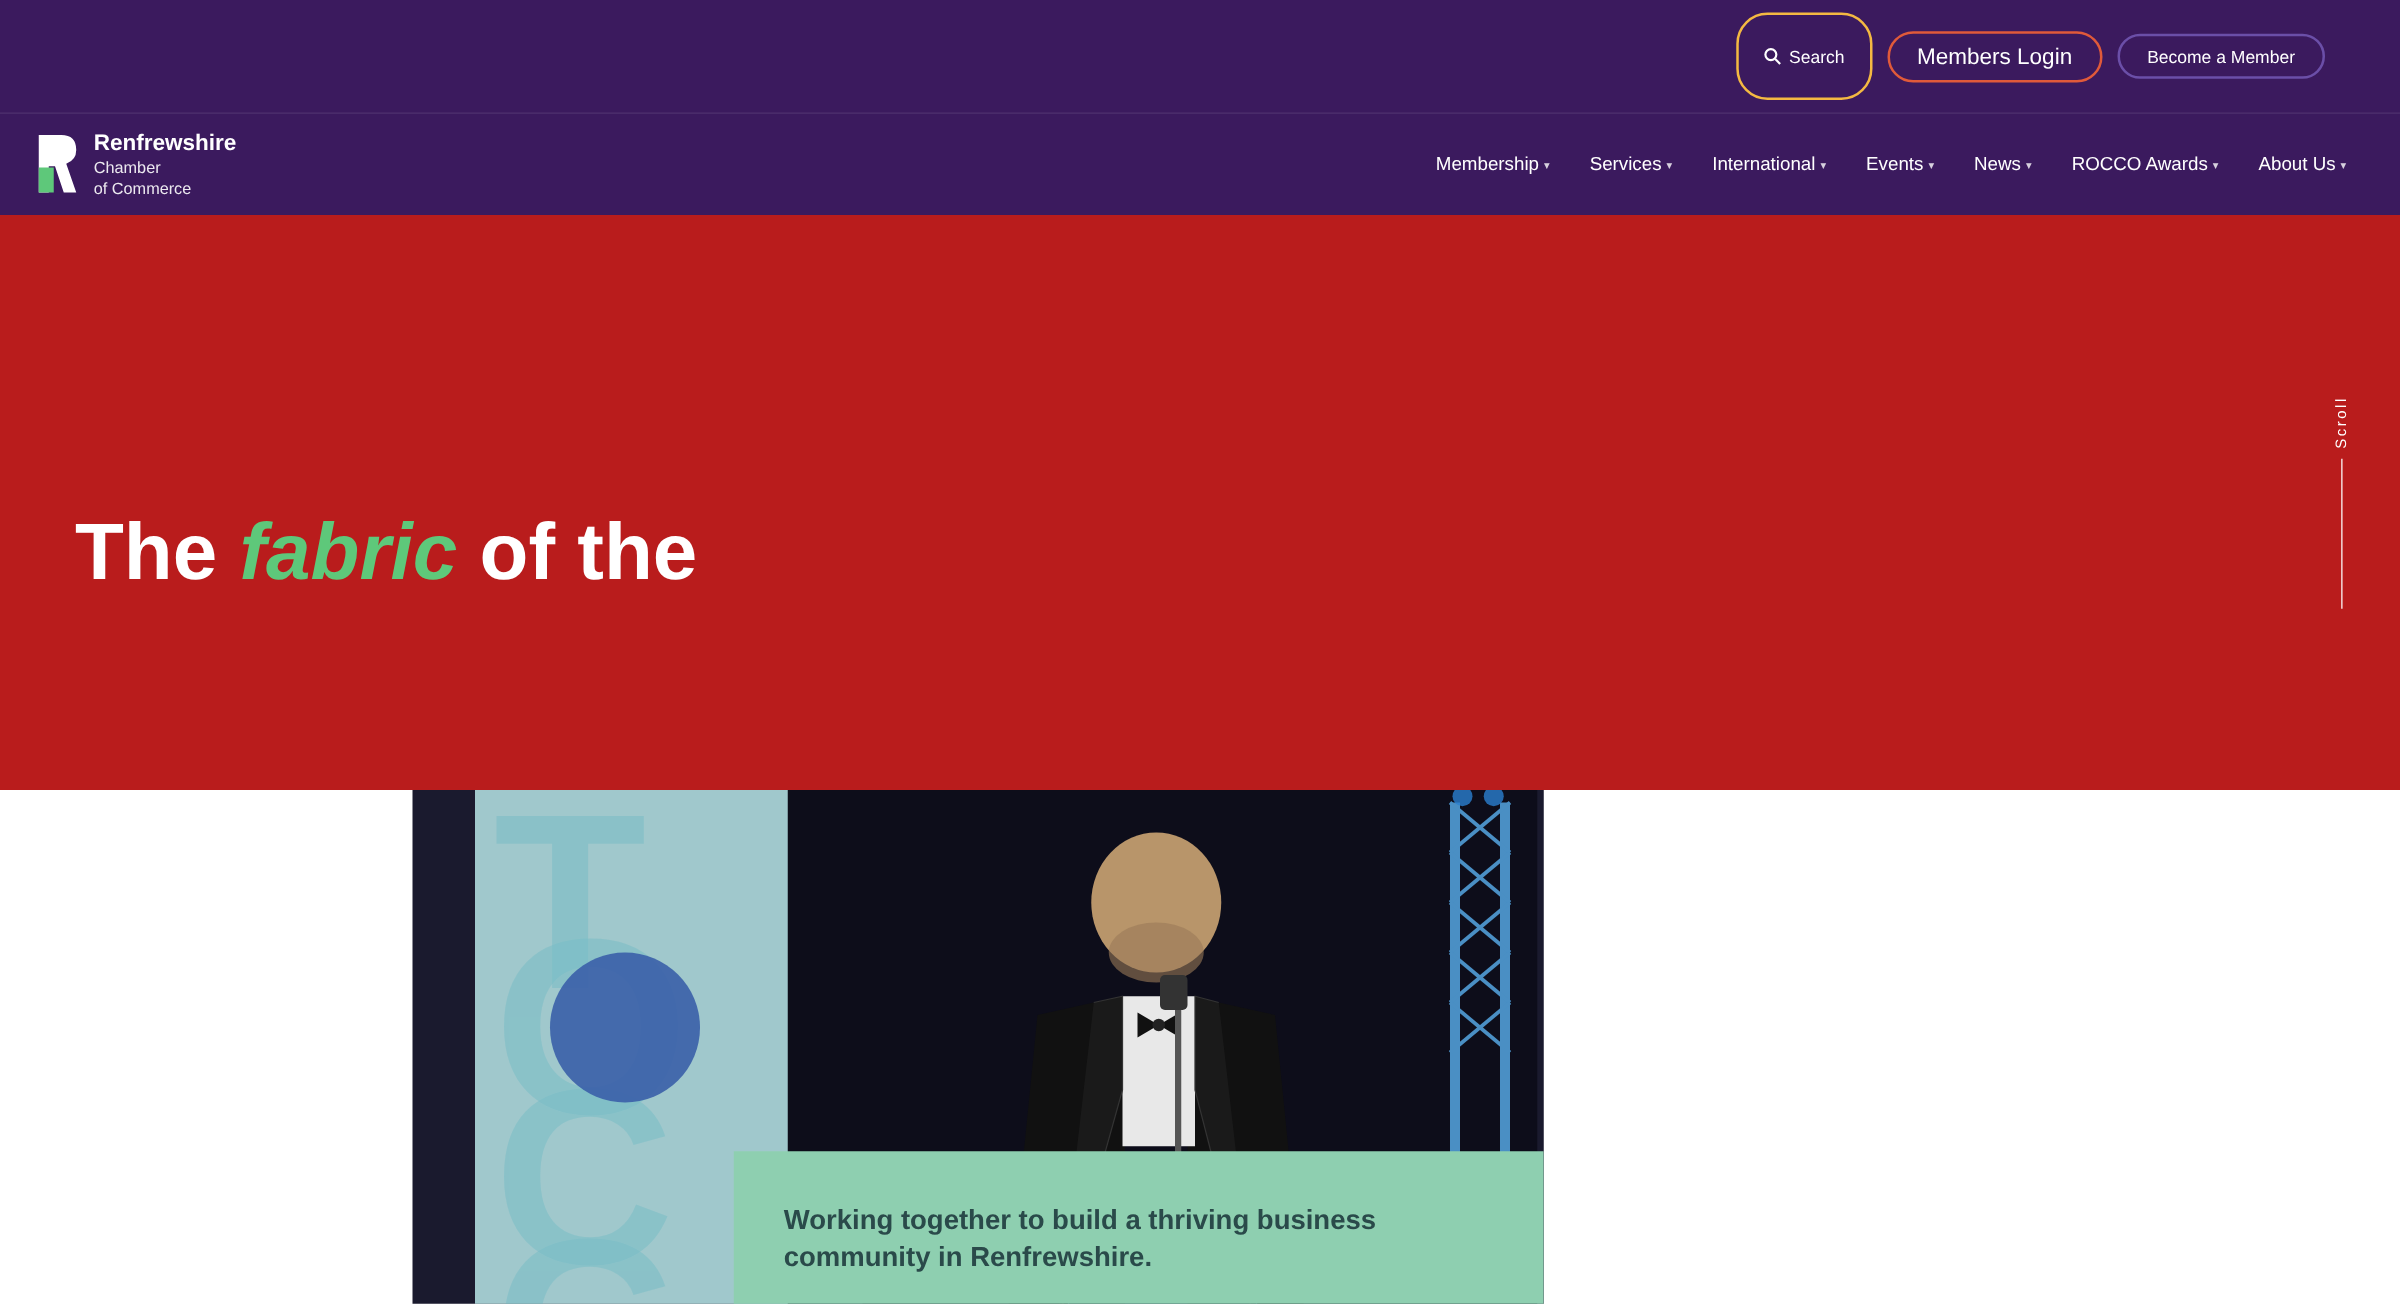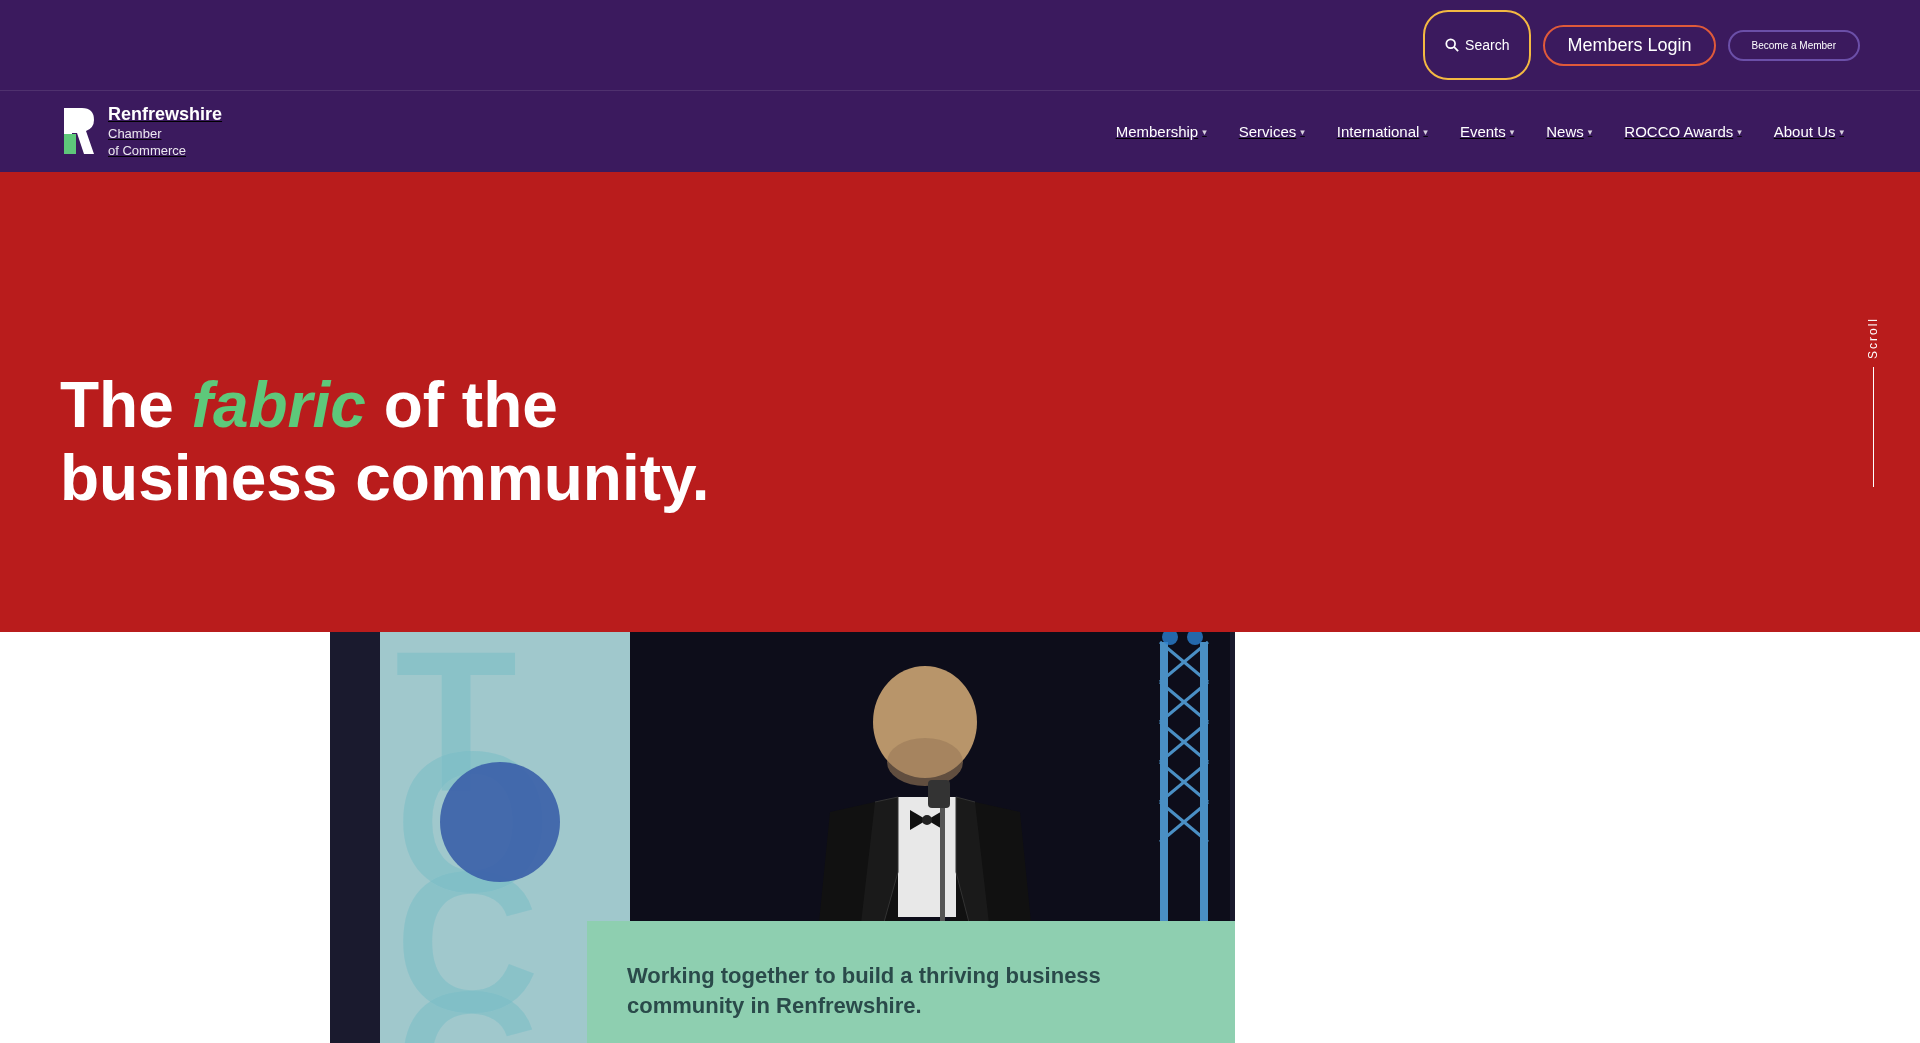--- a/index.html
+++ b/index.html
@@ -57,30 +57,29 @@
 
     .become-member-btn {
       display: flex;
       align-items: center;
       background: transparent;
       border: 2px solid #6b4fa8;
       color: #fff;
       padding: 8px 22px;
       border-radius: 25px;
       cursor: pointer;
-      font-size: 10px;
+      font-size: 14px;
       font-weight: 500;
     }
 
     .nav-bar {
       display: flex;
       align-items: center;
-      padding: 12px 60px;
+      padding: 12px 27px;
       gap: 0;
-      text-decoration: underline;
     }
 
     .logo-area {
       display: flex;
       align-items: center;
       gap: 10px;
       margin-right: auto;
     }
 
     .logo-icon {
@@ -361,21 +360,20 @@
           </a>
         </li>
       </ul>
     </nav>
   </header>
 
   <section class="hero">
     <div class="hero-content">
       <h1 class="hero-title">
         <span>The </span><span class="highlight">fabric</span><span> of the</span><br>
-        <span>business community.</span>
       </h1>
     </div>
 
     <div class="scroll-indicator">
       <span class="scroll-text">Scroll</span>
       <div class="scroll-line"></div>
     </div>
   </section>
 
   <section class="image-section">

